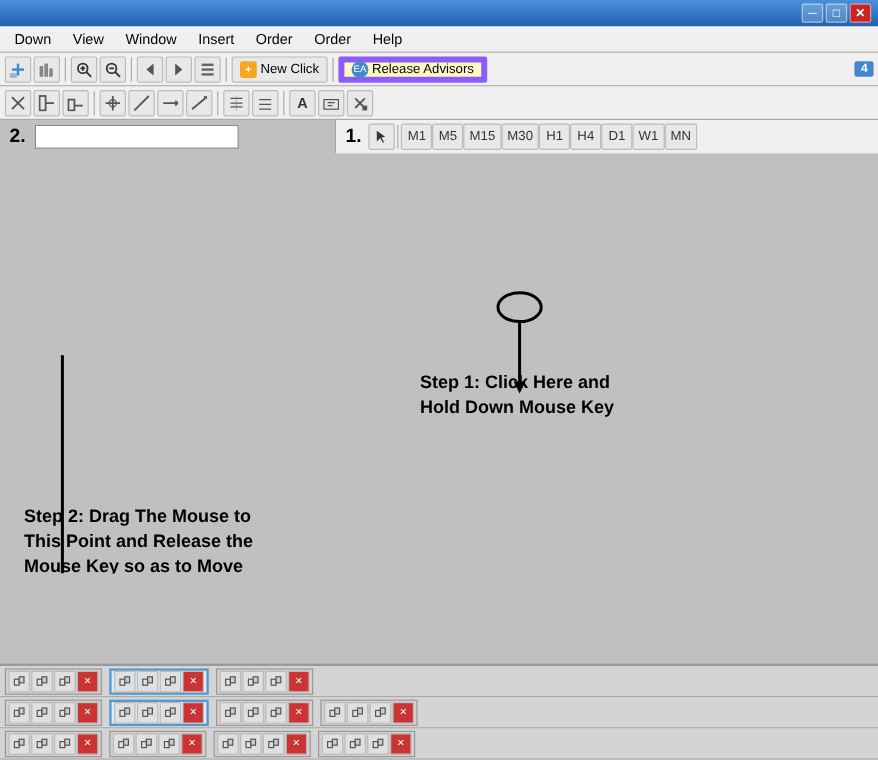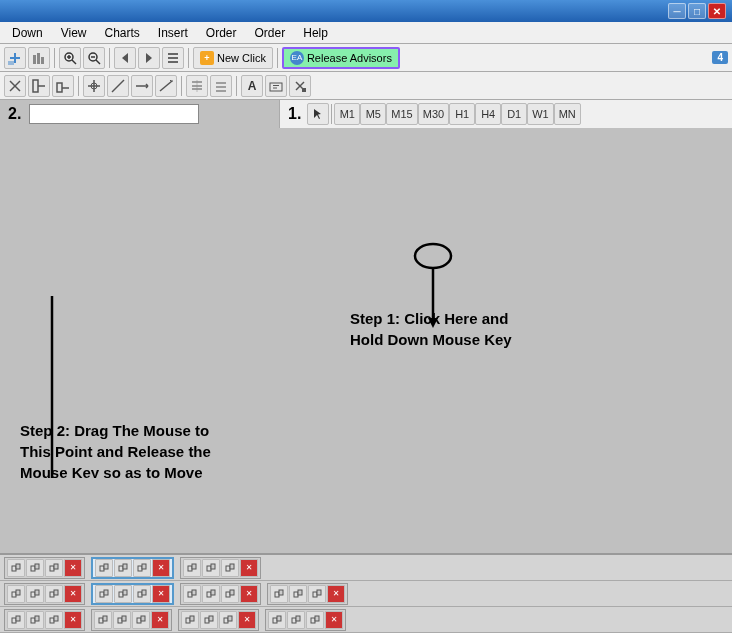--- a/index.html
+++ b/index.html
@@ -111,22 +111,22 @@
       background: #f5a623;
       border-radius: 2px;
       display: flex;
       align-items: center;
       justify-content: center;
       color: white;
       font-size: 9px;
       font-weight: bold;
     }
     .expert-advisors-btn {
-      background: #86efac;
-      border: 2px solid #8b5cf6;
+      background: #fef9c3;
+      border: 5px solid #8b5cf6;
       border-radius: 2px;
       height: 22px;
       padding: 0 6px;
       cursor: pointer;
       display: flex;
       align-items: center;
       gap: 3px;
       font-size: 11px;
     }
     .ea-icon {
@@ -295,21 +295,21 @@
   <div id="title-bar-buttons">
     <div class="title-btn">─</div>
     <div class="title-btn">□</div>
     <div class="title-btn close-btn">✕</div>
   </div>
 </div>
 
 <div id="menu-bar">
   <div class="menu-item">Down</div>
   <div class="menu-item">View</div>
-  <div class="menu-item">Charts</div>
+  <div class="menu-item">Window</div>
   <div class="menu-item">Insert</div>
   <div class="menu-item">Order</div>
   <div class="menu-item">Order</div>
   <div class="menu-item">Help</div>
 </div>
 
 <div id="toolbar1">
 
   <div class="tb-btn">
     <svg width="14" height="14" viewBox="0 0 14 14">

